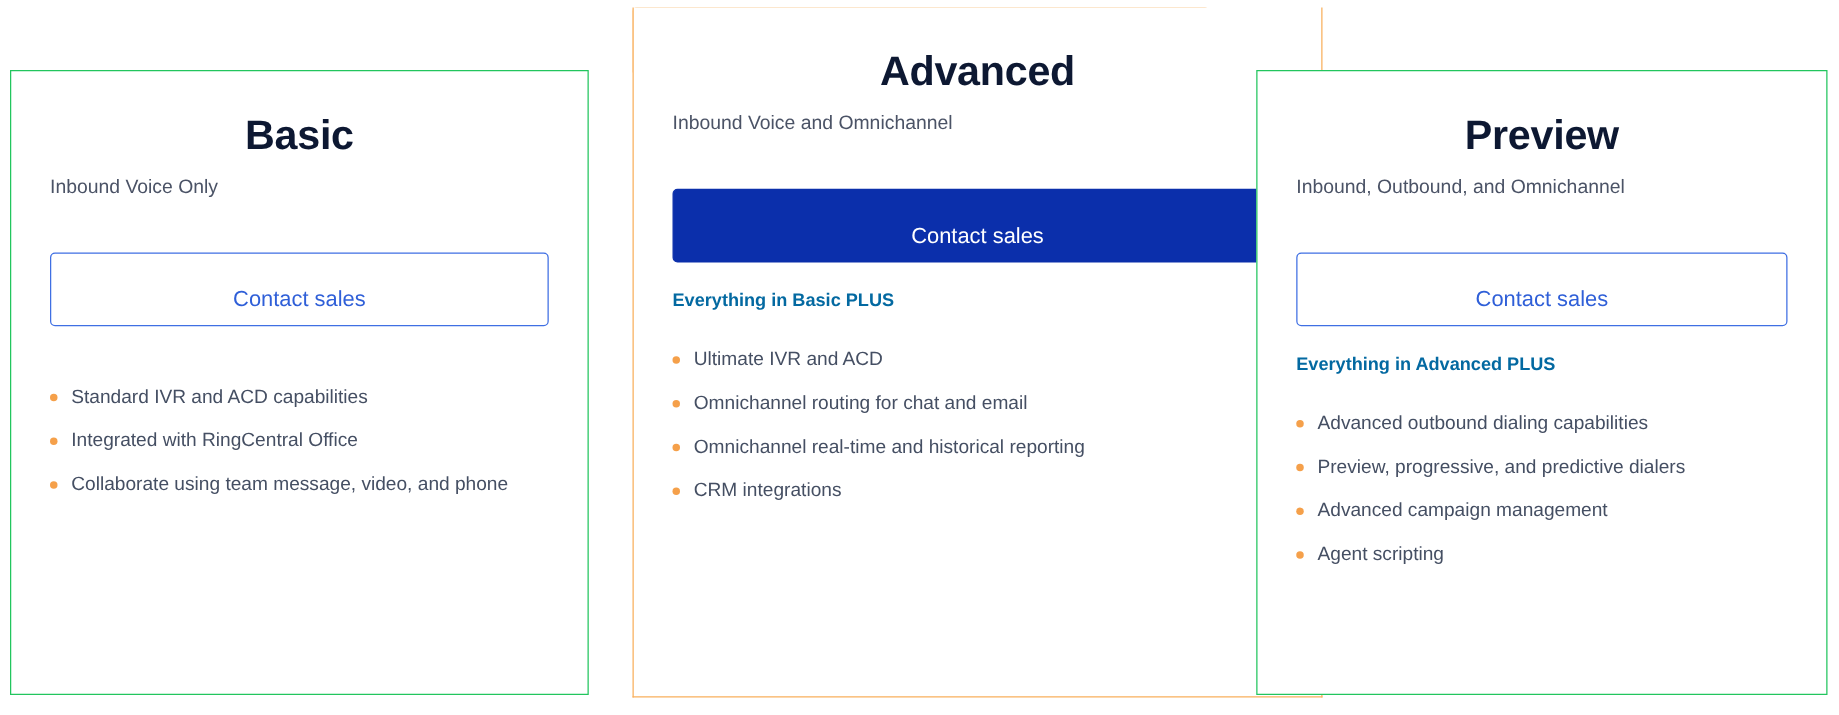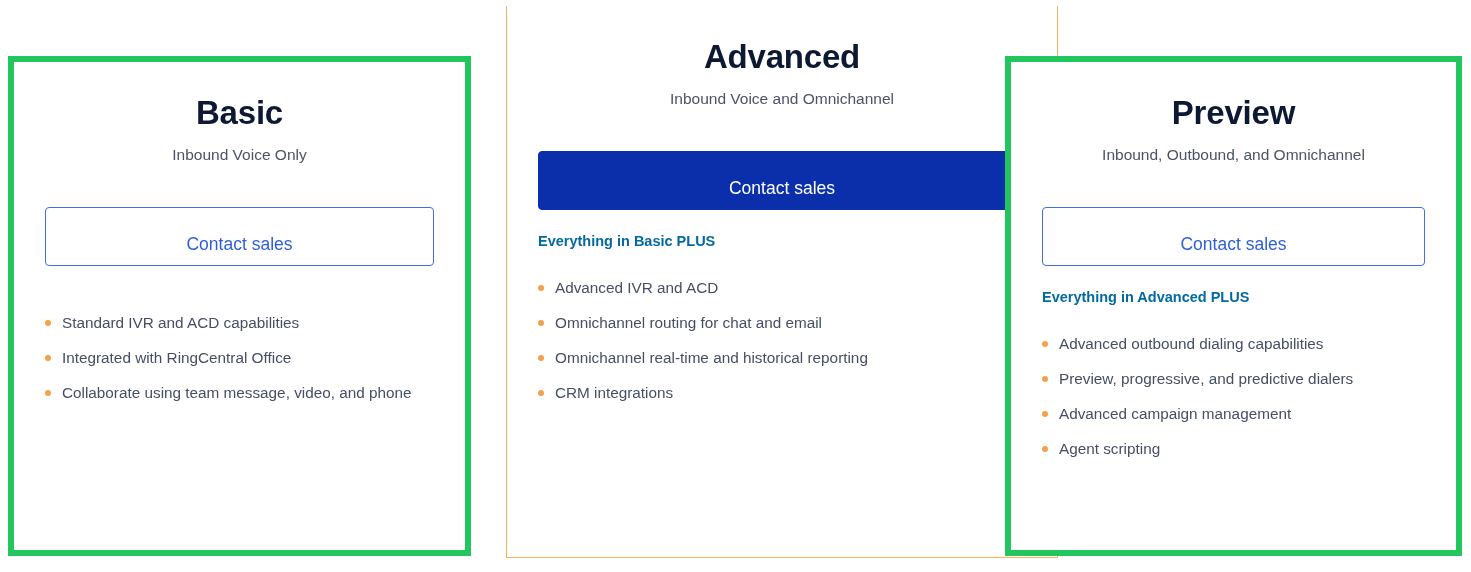--- a/index.html
+++ b/index.html
@@ -23,21 +23,21 @@
 
   
   .card {
     position: absolute;
     background: #ffffff;
     box-sizing: border-box;
   }
   .card--plain {
     top: 56px;
     height: 500px;
-    border: 6px solid #22c55e;
+    border: 1px solid #22c55e;
   }
   .card--featured {
     top: 6px;
     height: 552px;
     border: 1px solid #f9b05c;
     border-top: none;
   }
 
   #card-basic    { left: 8px;    width: 463px; }
   #card-advanced { left: 506px;  width: 552px; }
@@ -83,21 +83,21 @@
     font-size: 33px;
     font-weight: bold;
     letter-spacing: -0.2px;
     line-height: 1;
     padding-top: 34px;
   }
   .card--featured .plan-title { padding-top: 34px; }
 
   .plan-subtitle {
     margin: 0;
-    text-align: center;
+    text-align: left;
     color: #4b5366;
     font-size: 15.5px;
     line-height: 1.2;
     padding-top: 17px;
   }
 
   
   .cta {
     display: block;
     width: 100%;
@@ -185,21 +185,21 @@
     <span class="banner-text">MOST POPULAR</span>
   </div>
 
   <section class="card card--featured" id="card-advanced">
     <div class="card-inner">
       <h2 class="plan-title">Advanced</h2>
       <p class="plan-subtitle">Inbound Voice and Omnichannel</p>
       <button class="cta cta--solid">Contact sales</button>
       <p class="includes">Everything in Basic PLUS</p>
       <ul class="features features--tight">
-        <li class="feature">Advanced IVR and ACD</li>
+        <li class="feature">Ultimate IVR and ACD</li>
         <li class="feature">Omnichannel routing for chat and email</li>
         <li class="feature">Omnichannel real-time and historical reporting</li>
         <li class="feature">CRM integrations</li>
       </ul>
     </div>
   </section>
 
   <section class="card card--plain" id="card-ultimate">
     <div class="card-inner">
       <h2 class="plan-title">Preview</h2>

